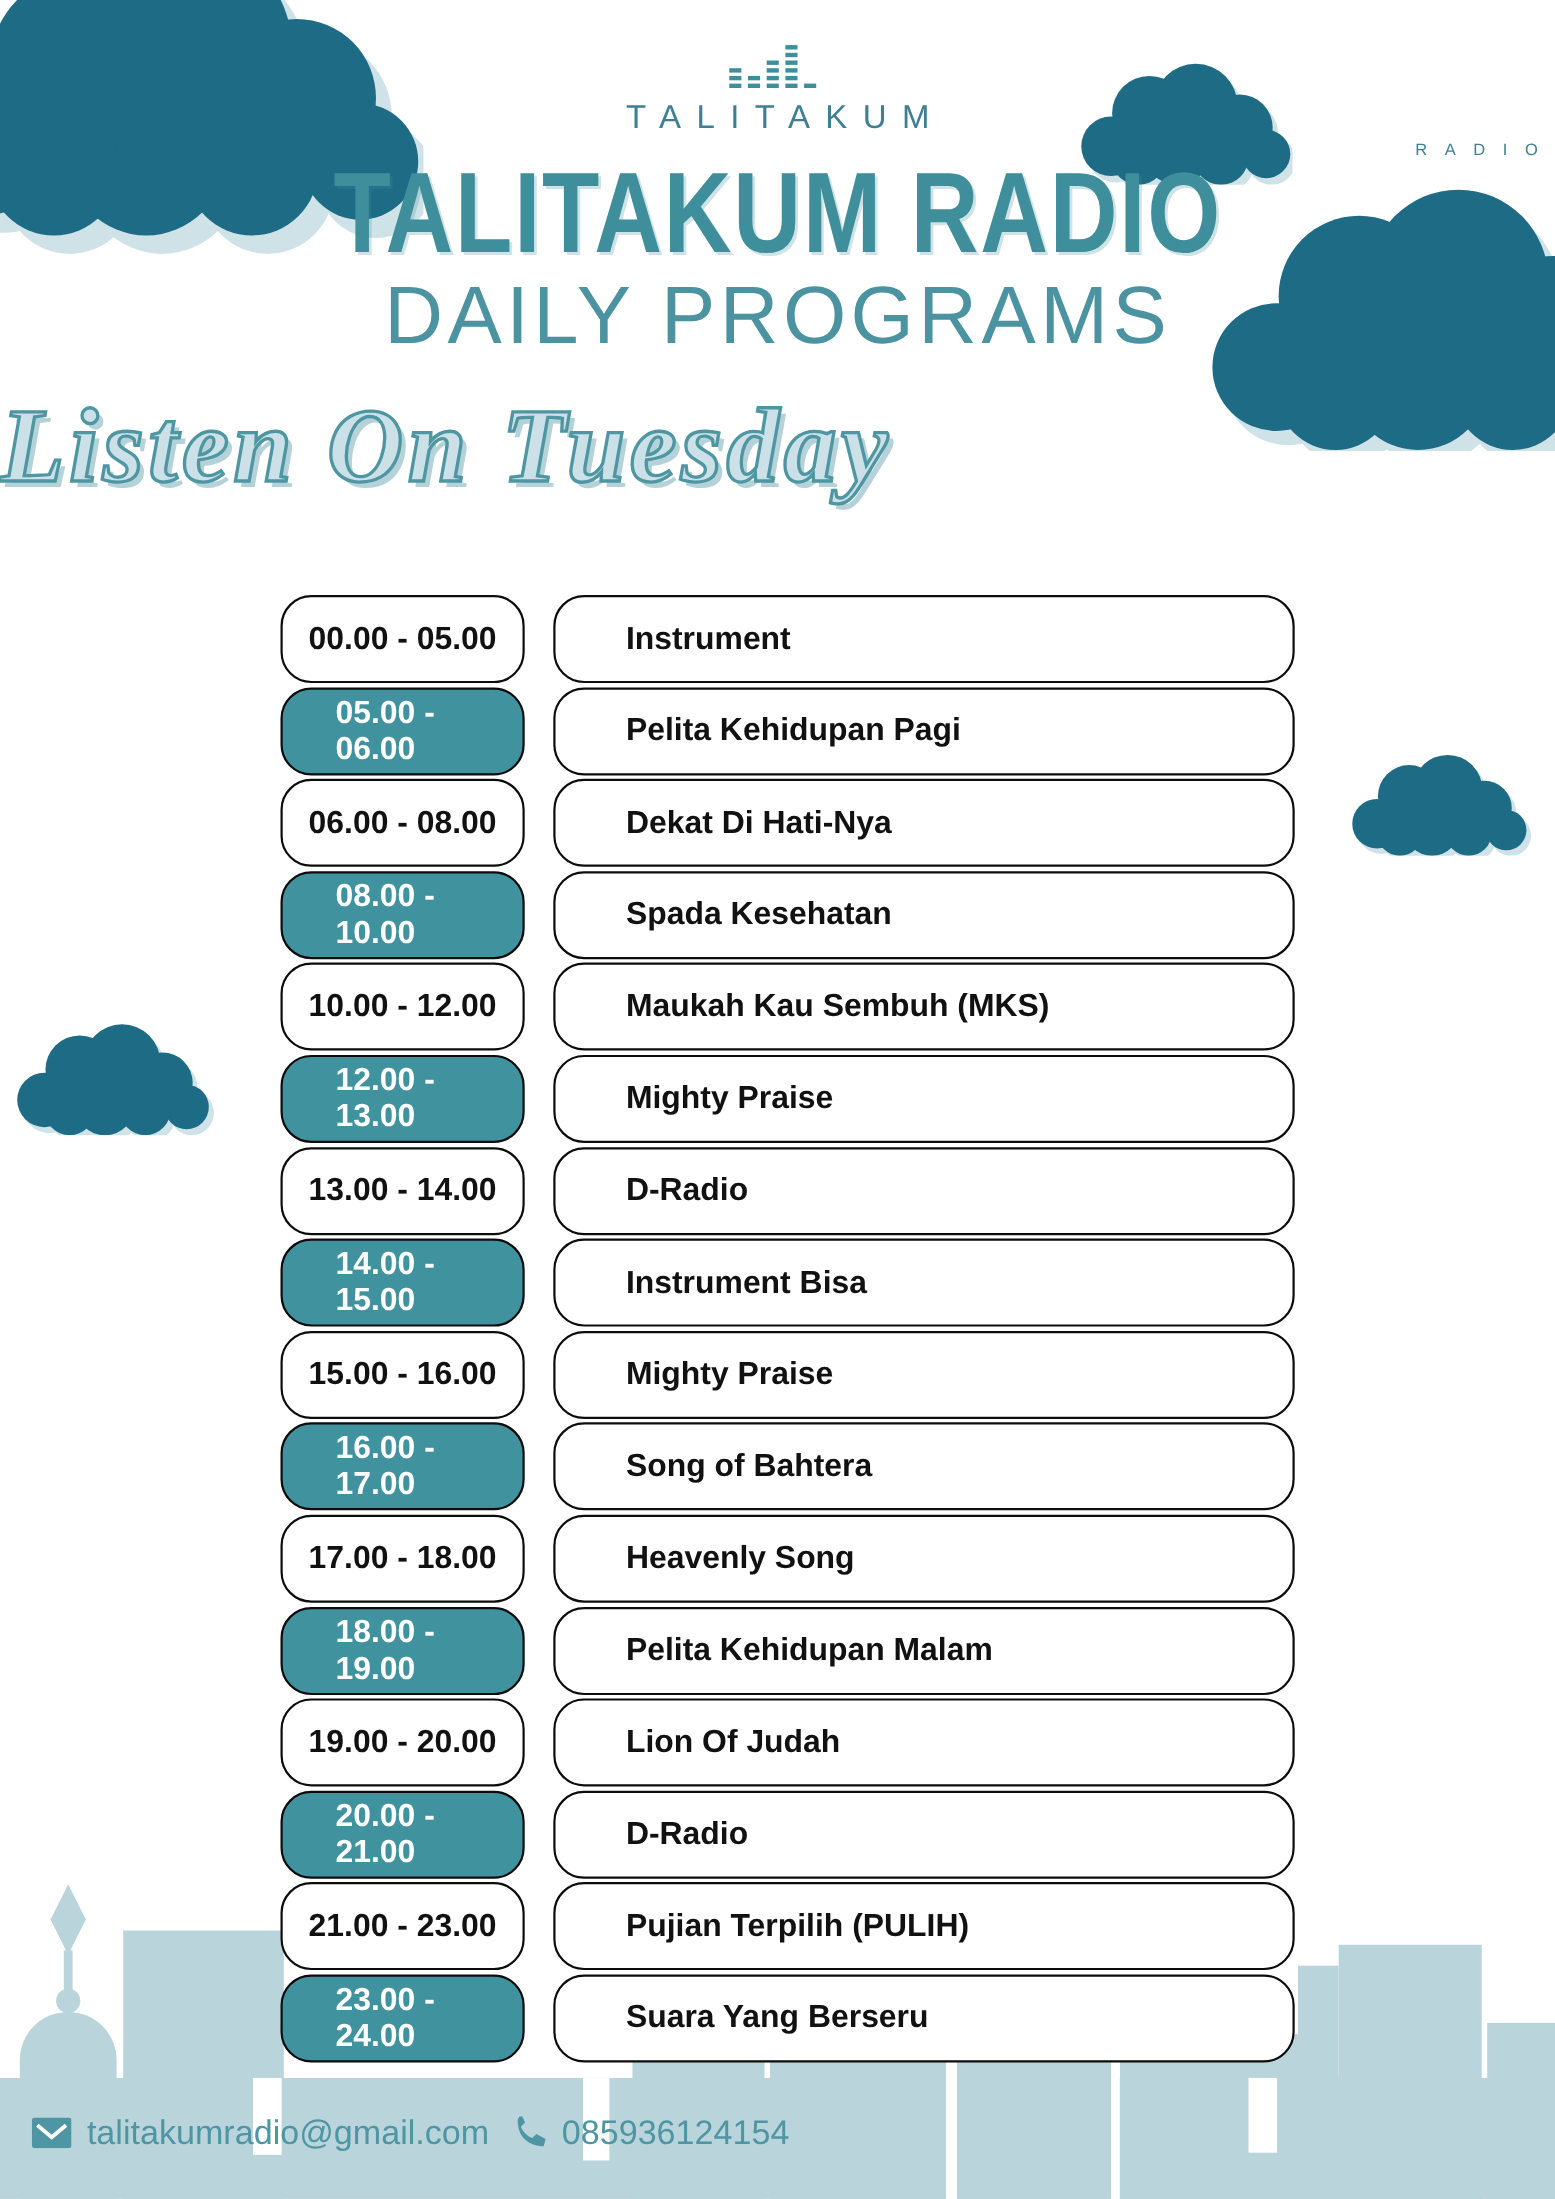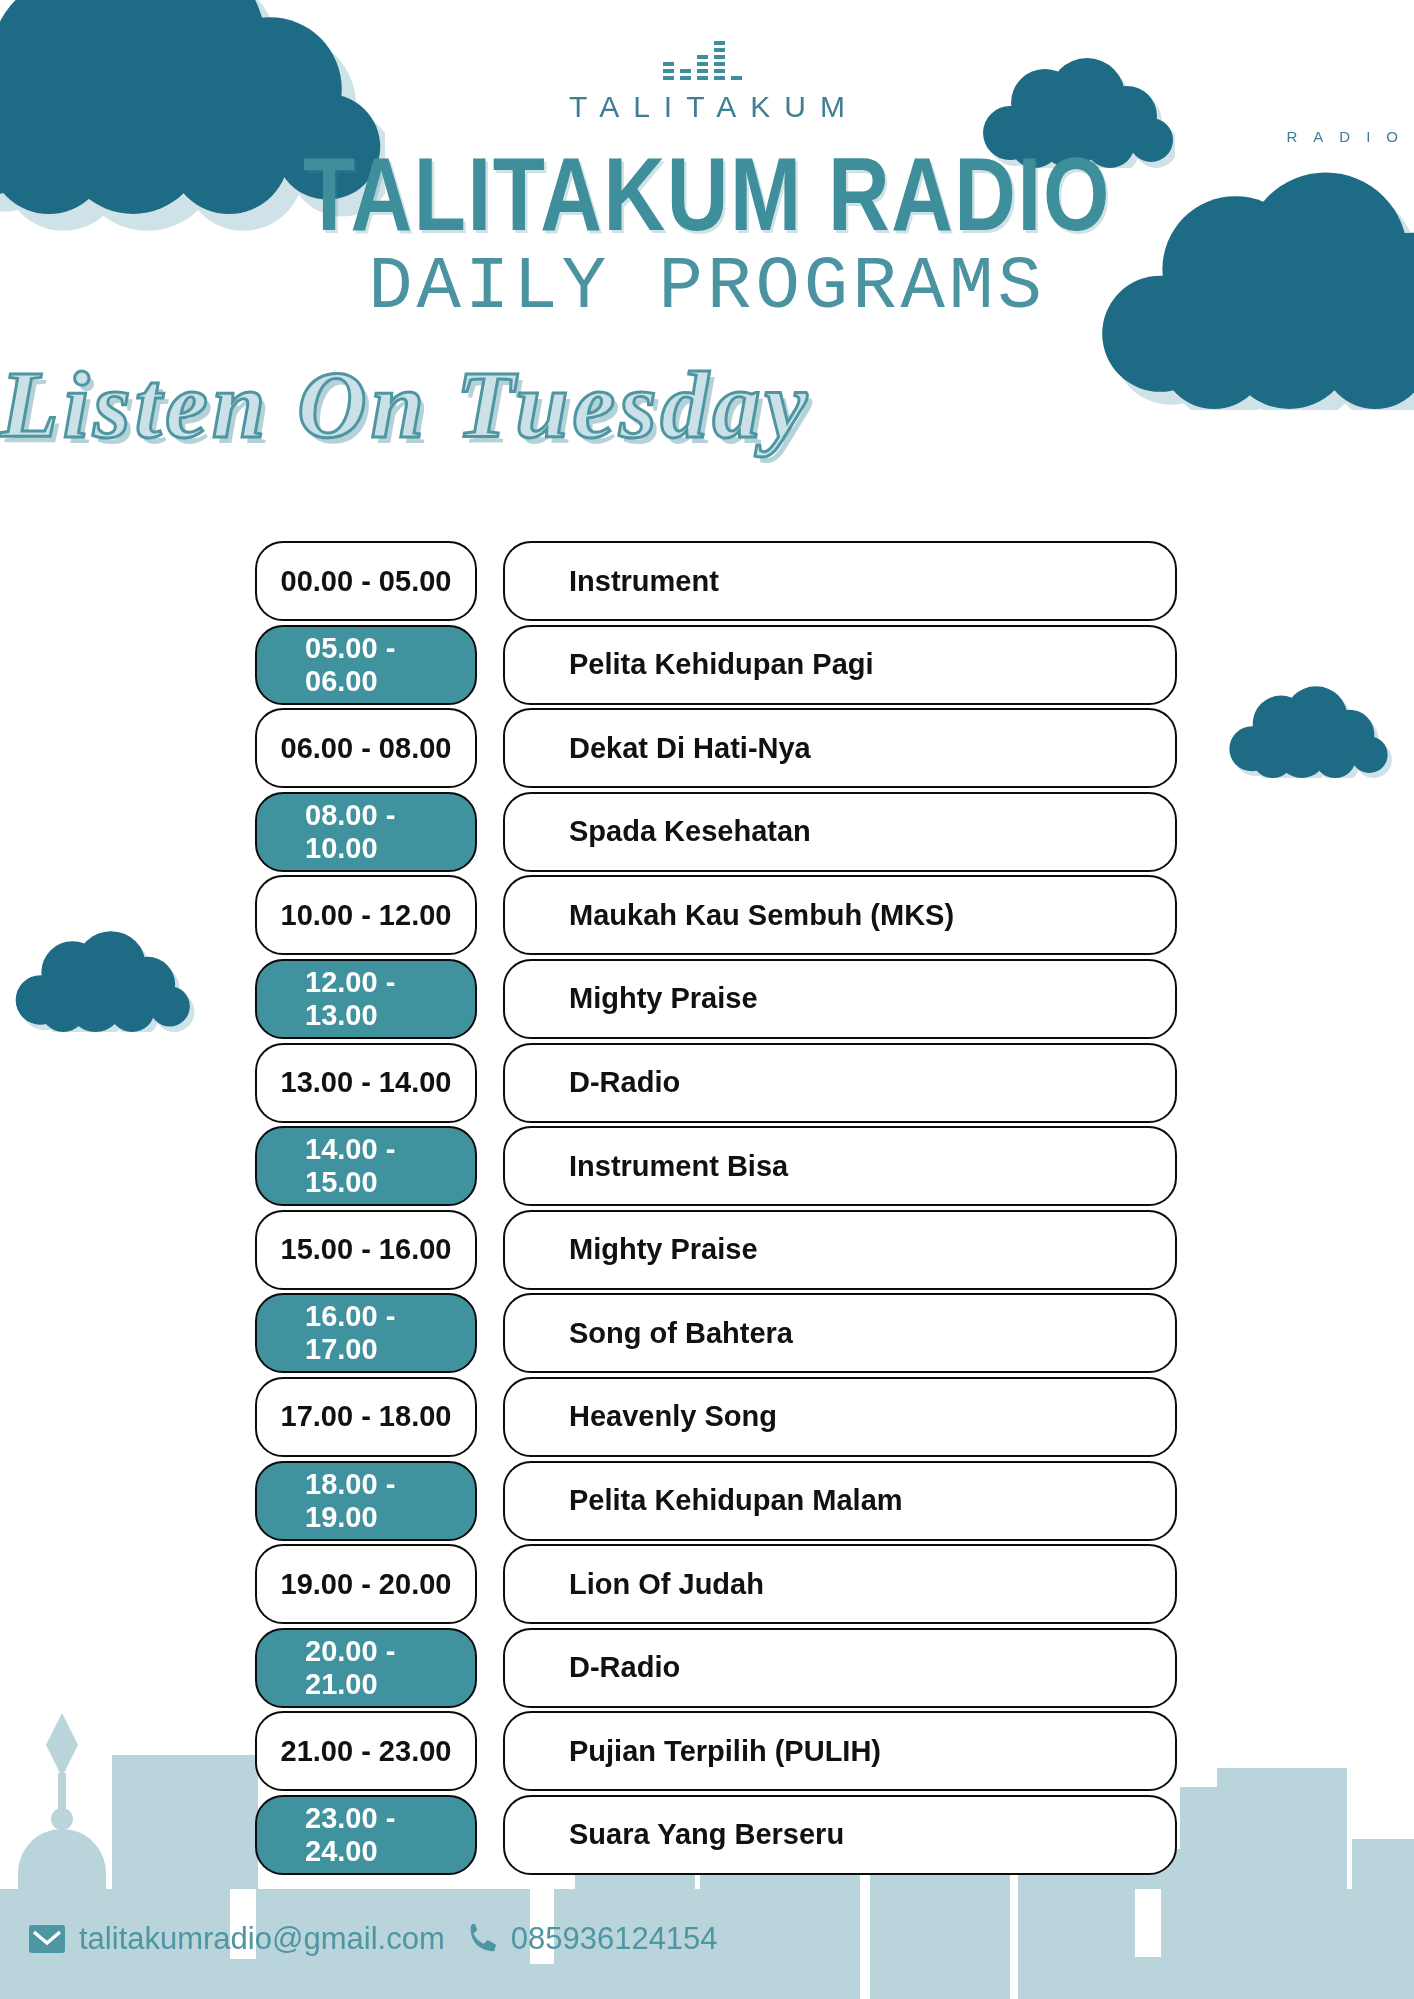--- a/index.html
+++ b/index.html
@@ -15,21 +15,21 @@
   .logo-sub{font-size:15px;letter-spacing:16px;color:#3e7f93;margin-top:4px;text-indent:16px;text-align:right;}
   .title{
     position:absolute;top:142px;left:0;width:100%;text-align:center;
     font-size:104px;font-weight:700;color:#3f8e9b;
     transform:scaleX(.82);letter-spacing:2px;line-height:1;
     text-shadow:3px 3px 0 rgba(62,142,155,.25);
     white-space:nowrap;
   }
   .subtitle{
     position:absolute;top:250px;left:0;width:100%;text-align:center;
-    font-size:74px;font-weight:400;color:#4b93a0;letter-spacing:4px;line-height:1;font-family:Liberation Mono, monospace;
+    font-size:74px;font-weight:400;color:#4b93a0;letter-spacing:4px;line-height:1;
   }
   .script{
     position:absolute;top:352px;left:0;width:100%;text-align:left;
     font-family:Liberation Serif, serif;font-style:italic;font-weight:700;
     font-size:96px;line-height:1.1;color:#cbe1e7;
     -webkit-text-stroke:3px #4f96a3;
     text-shadow:5px 6px 0 rgba(173,205,213,.9);
     letter-spacing:4px;white-space:nowrap;
   }
   

